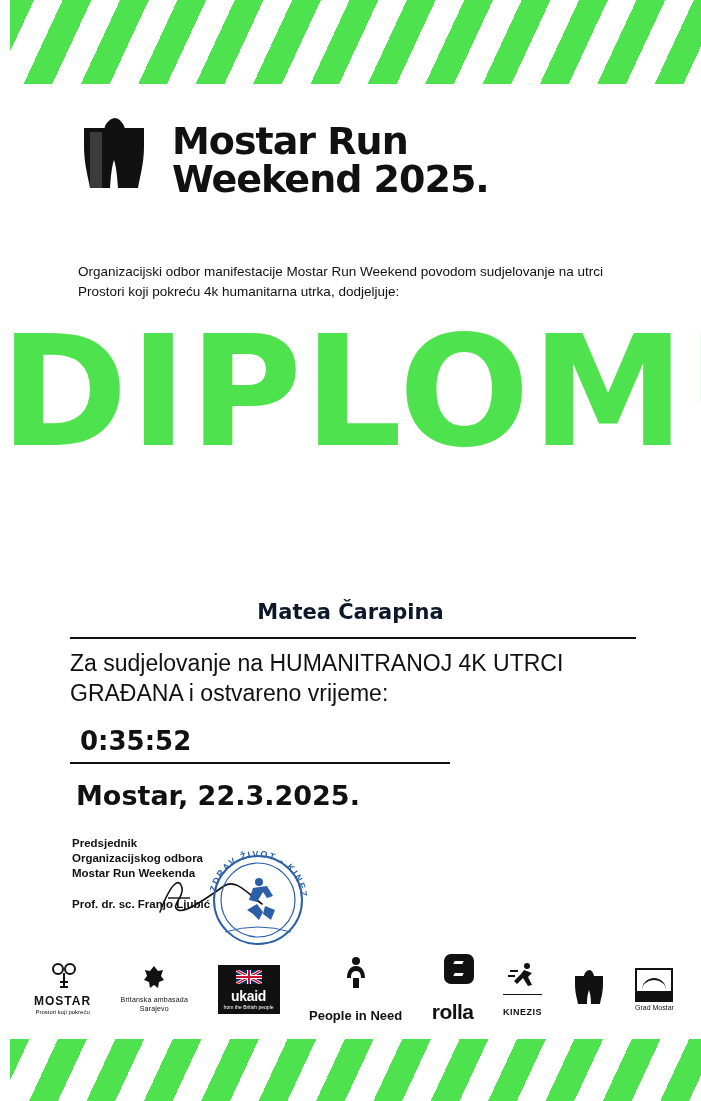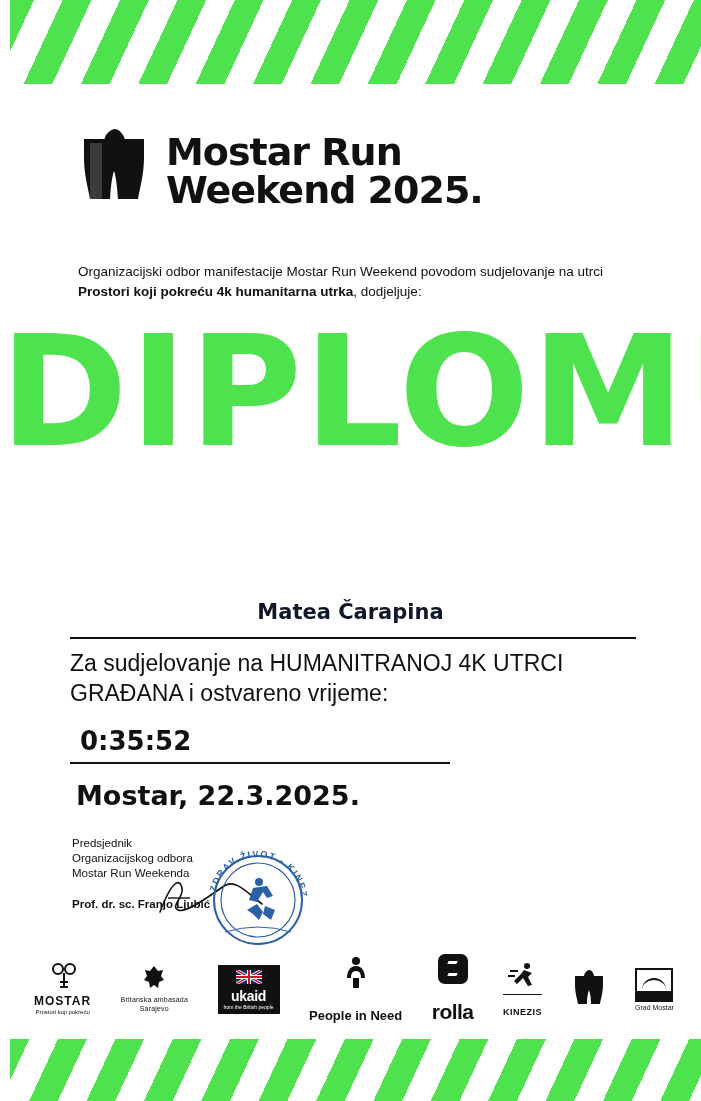--- a/index.html
+++ b/index.html
@@ -46,22 +46,21 @@
   .stripes.top .inner { left: 10px; width: 760px; }
   .stripes.bottom .inner { left: 10px; width: 760px; top: -20px; }
 
   
   .logo-block {
     position: absolute;
     left: 76px;
     top: 118px;
     display: flex;
     align-items: center;
-    gap: 14px;
-    margin-top: 11px;
+    gap: 20px;
   }
   .shorts-icon { width: 76px; height: 80px; }
   .logo-text {
     font-family: "DejaVu Sans", sans-serif;
     font-weight: bold;
     font-size: 38px;
     line-height: 38px;
     letter-spacing: -1px;
     color: #111;
   }
@@ -70,21 +69,21 @@
   
   .intro {
     position: absolute;
     left: 78px;
     top: 262px;
     width: 580px;
     font-size: 13.5px;
     line-height: 20px;
     color: #111;
   }
-  .intro b { font-weight: bold; }
+  .intro b { font-weight: normal; }
 
   
   .diploma {
     position: absolute;
     left: 0;
     top: 312px;
     width: 701px;
     text-align: center;
     font-family: "DejaVu Sans", sans-serif;
     font-weight: bold;
@@ -153,20 +152,21 @@
   }
 
   
   .sign-block {
     position: absolute;
     left: 72px;
     top: 836px;
     font-size: 11.5px;
     line-height: 15px;
     color: #111;
+    font-weight: bold;
   }
   .sign-name {
     position: absolute;
     left: 72px;
     top: 898px;
     font-size: 11.5px;
     font-weight: bold;
     color: #111;
   }
   .signature-scribble {
@@ -222,21 +222,21 @@
   .uk-aid {
     background: #111;
     color: #fff;
     padding: 5px 6px 4px 6px;
     text-align: center;
   }
   .uk-aid .ttl { font-size: 14px; font-weight: bold; letter-spacing: -.3px; }
   .uk-aid .fine { font-size: 5px; line-height: 6px; }
   .pin { display: flex; align-items: center; gap: 17px; }
   .pin .lines { font-size: 13px; font-weight: bold; line-height: 14px; text-align: left; }
-  .rolla { display: flex; align-items: center; gap: 16px; }
+  .rolla { display: flex; align-items: flex-end; gap: 16px; }
   .rolla .sq {
     width: 30px; height: 30px; background: #111; border-radius: 7px;
     position: relative;
   }
   .rolla .sq:before {
     content: ""; position: absolute; left: 10px; top: 7px;
     width: 9px; height: 3px; background: #fff; transform: skewX(-25deg);
   }
   .rolla .sq:after {
     content: ""; position: absolute; left: 10px; top: 19px;

